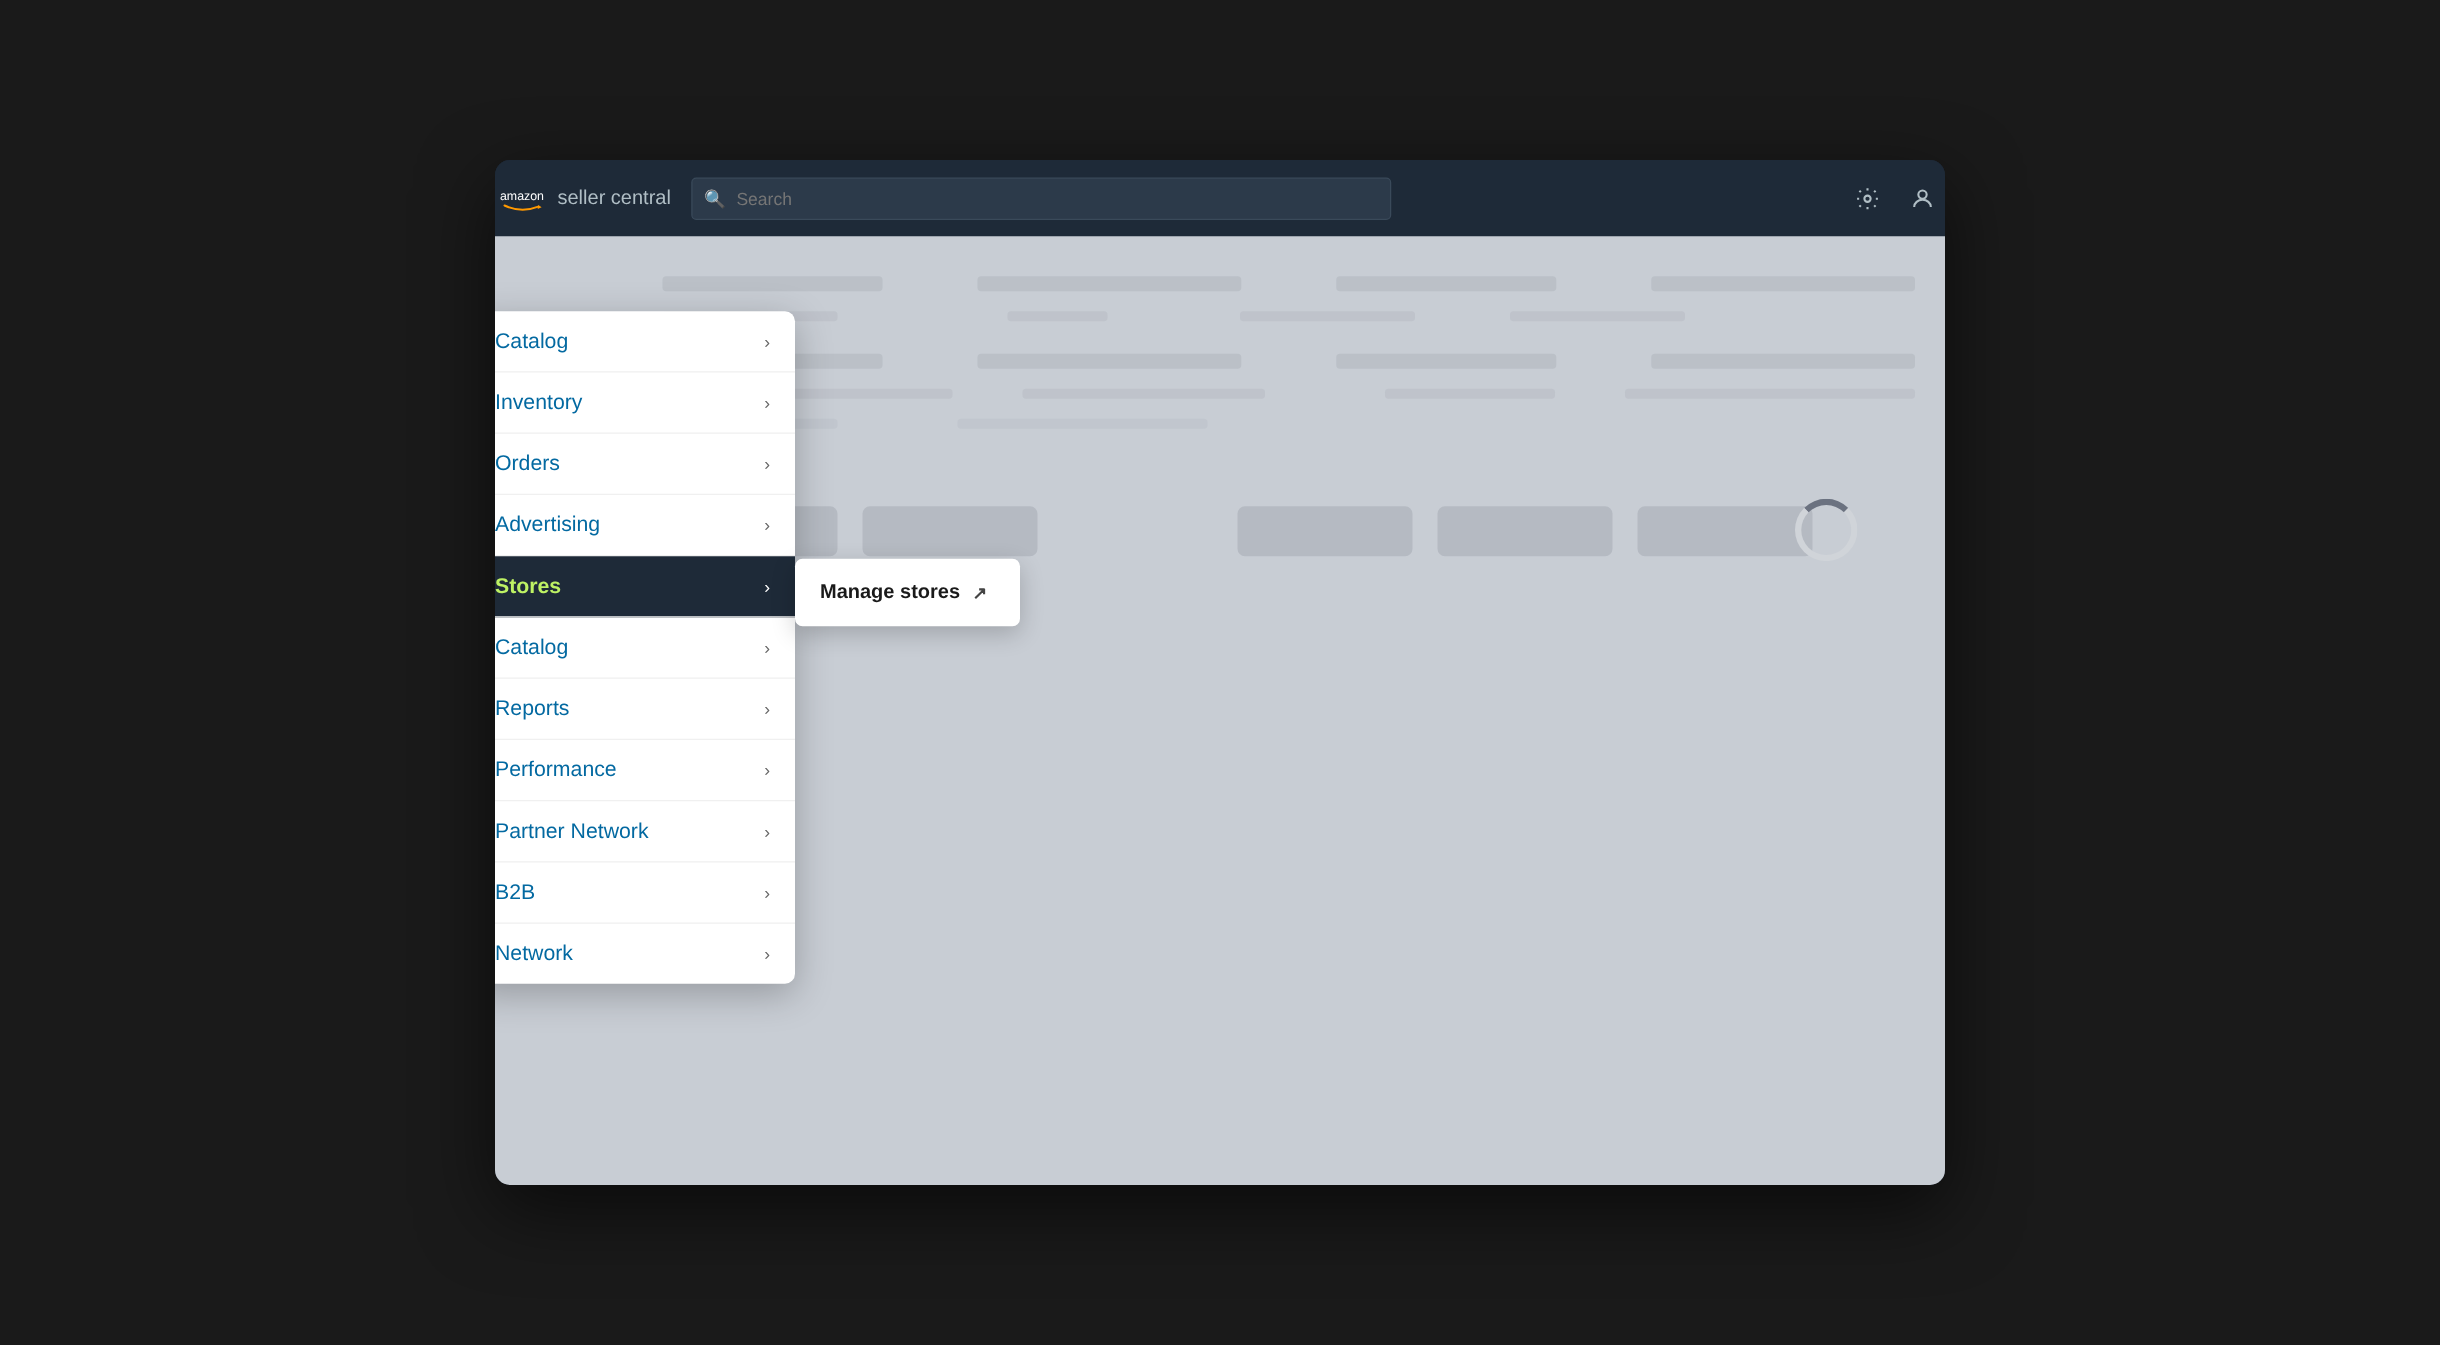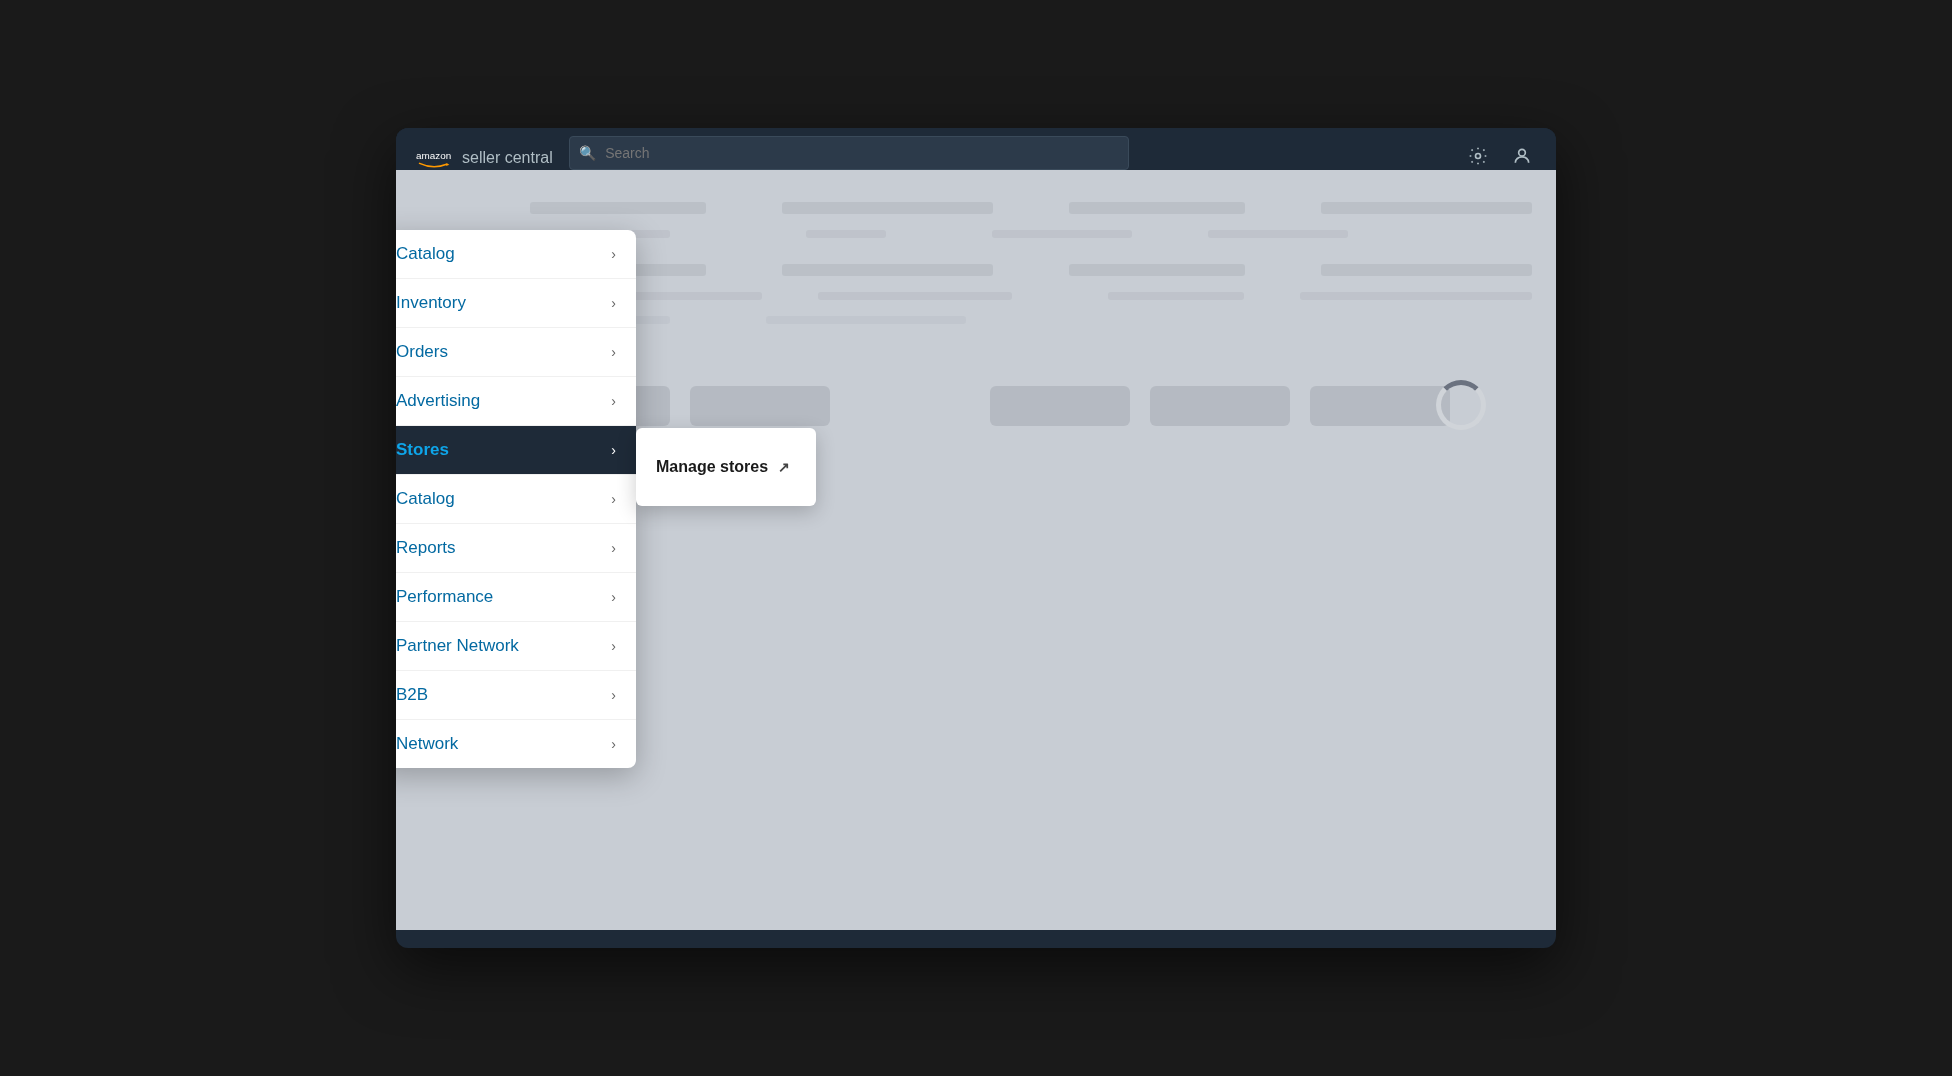--- a/index.html
+++ b/index.html
@@ -21,24 +21,24 @@
       background: #1e2a38;
       border-radius: 12px;
       box-shadow: 0 20px 60px rgba(0,0,0,0.6);
       position: relative;
       overflow: hidden;
     }
 
     
     .browser-header {
       background: #1e2a38;
-      height: 42px;
-      display: flex;
-      align-items: flex-end;
-      padding: 0 20px;
+      height: 61px;
+      display: flex;
+      align-items: center;
+      padding: 0 4px;
       gap: 16px;
     }
 
     .brand-logo {
       display: flex;
       align-items: center;
       gap: 6px;
       flex-shrink: 0;
     }
 
@@ -147,21 +147,21 @@
 
     .nav-menu-item:last-child {
       border-bottom: none;
     }
 
     .nav-menu-item.active {
       background: #1e2a38;
     }
 
     .nav-menu-item.active .nav-item-label {
-      color: #0ea5e9;
+      color: #bef264;
       font-weight: 700;
     }
 
     .nav-menu-item.active .nav-chevron {
       color: #ffffff;
     }
 
     .nav-item-label {
       color: #0369a1;
       font-size: 17px;
@@ -174,21 +174,21 @@
     }
 
     
     .submenu-popup {
       position: absolute;
       left: 260px;
       top: 198px;
       background: #ffffff;
       border-radius: 6px;
       box-shadow: 0 6px 20px rgba(0,0,0,0.2);
-      padding: 16px 0;
+      padding: 4px 0;
       min-width: 180px;
       z-index: 110;
     }
 
     .submenu-item {
       display: flex;
       align-items: center;
       gap: 10px;
       padding: 14px 20px;
       cursor: pointer;

